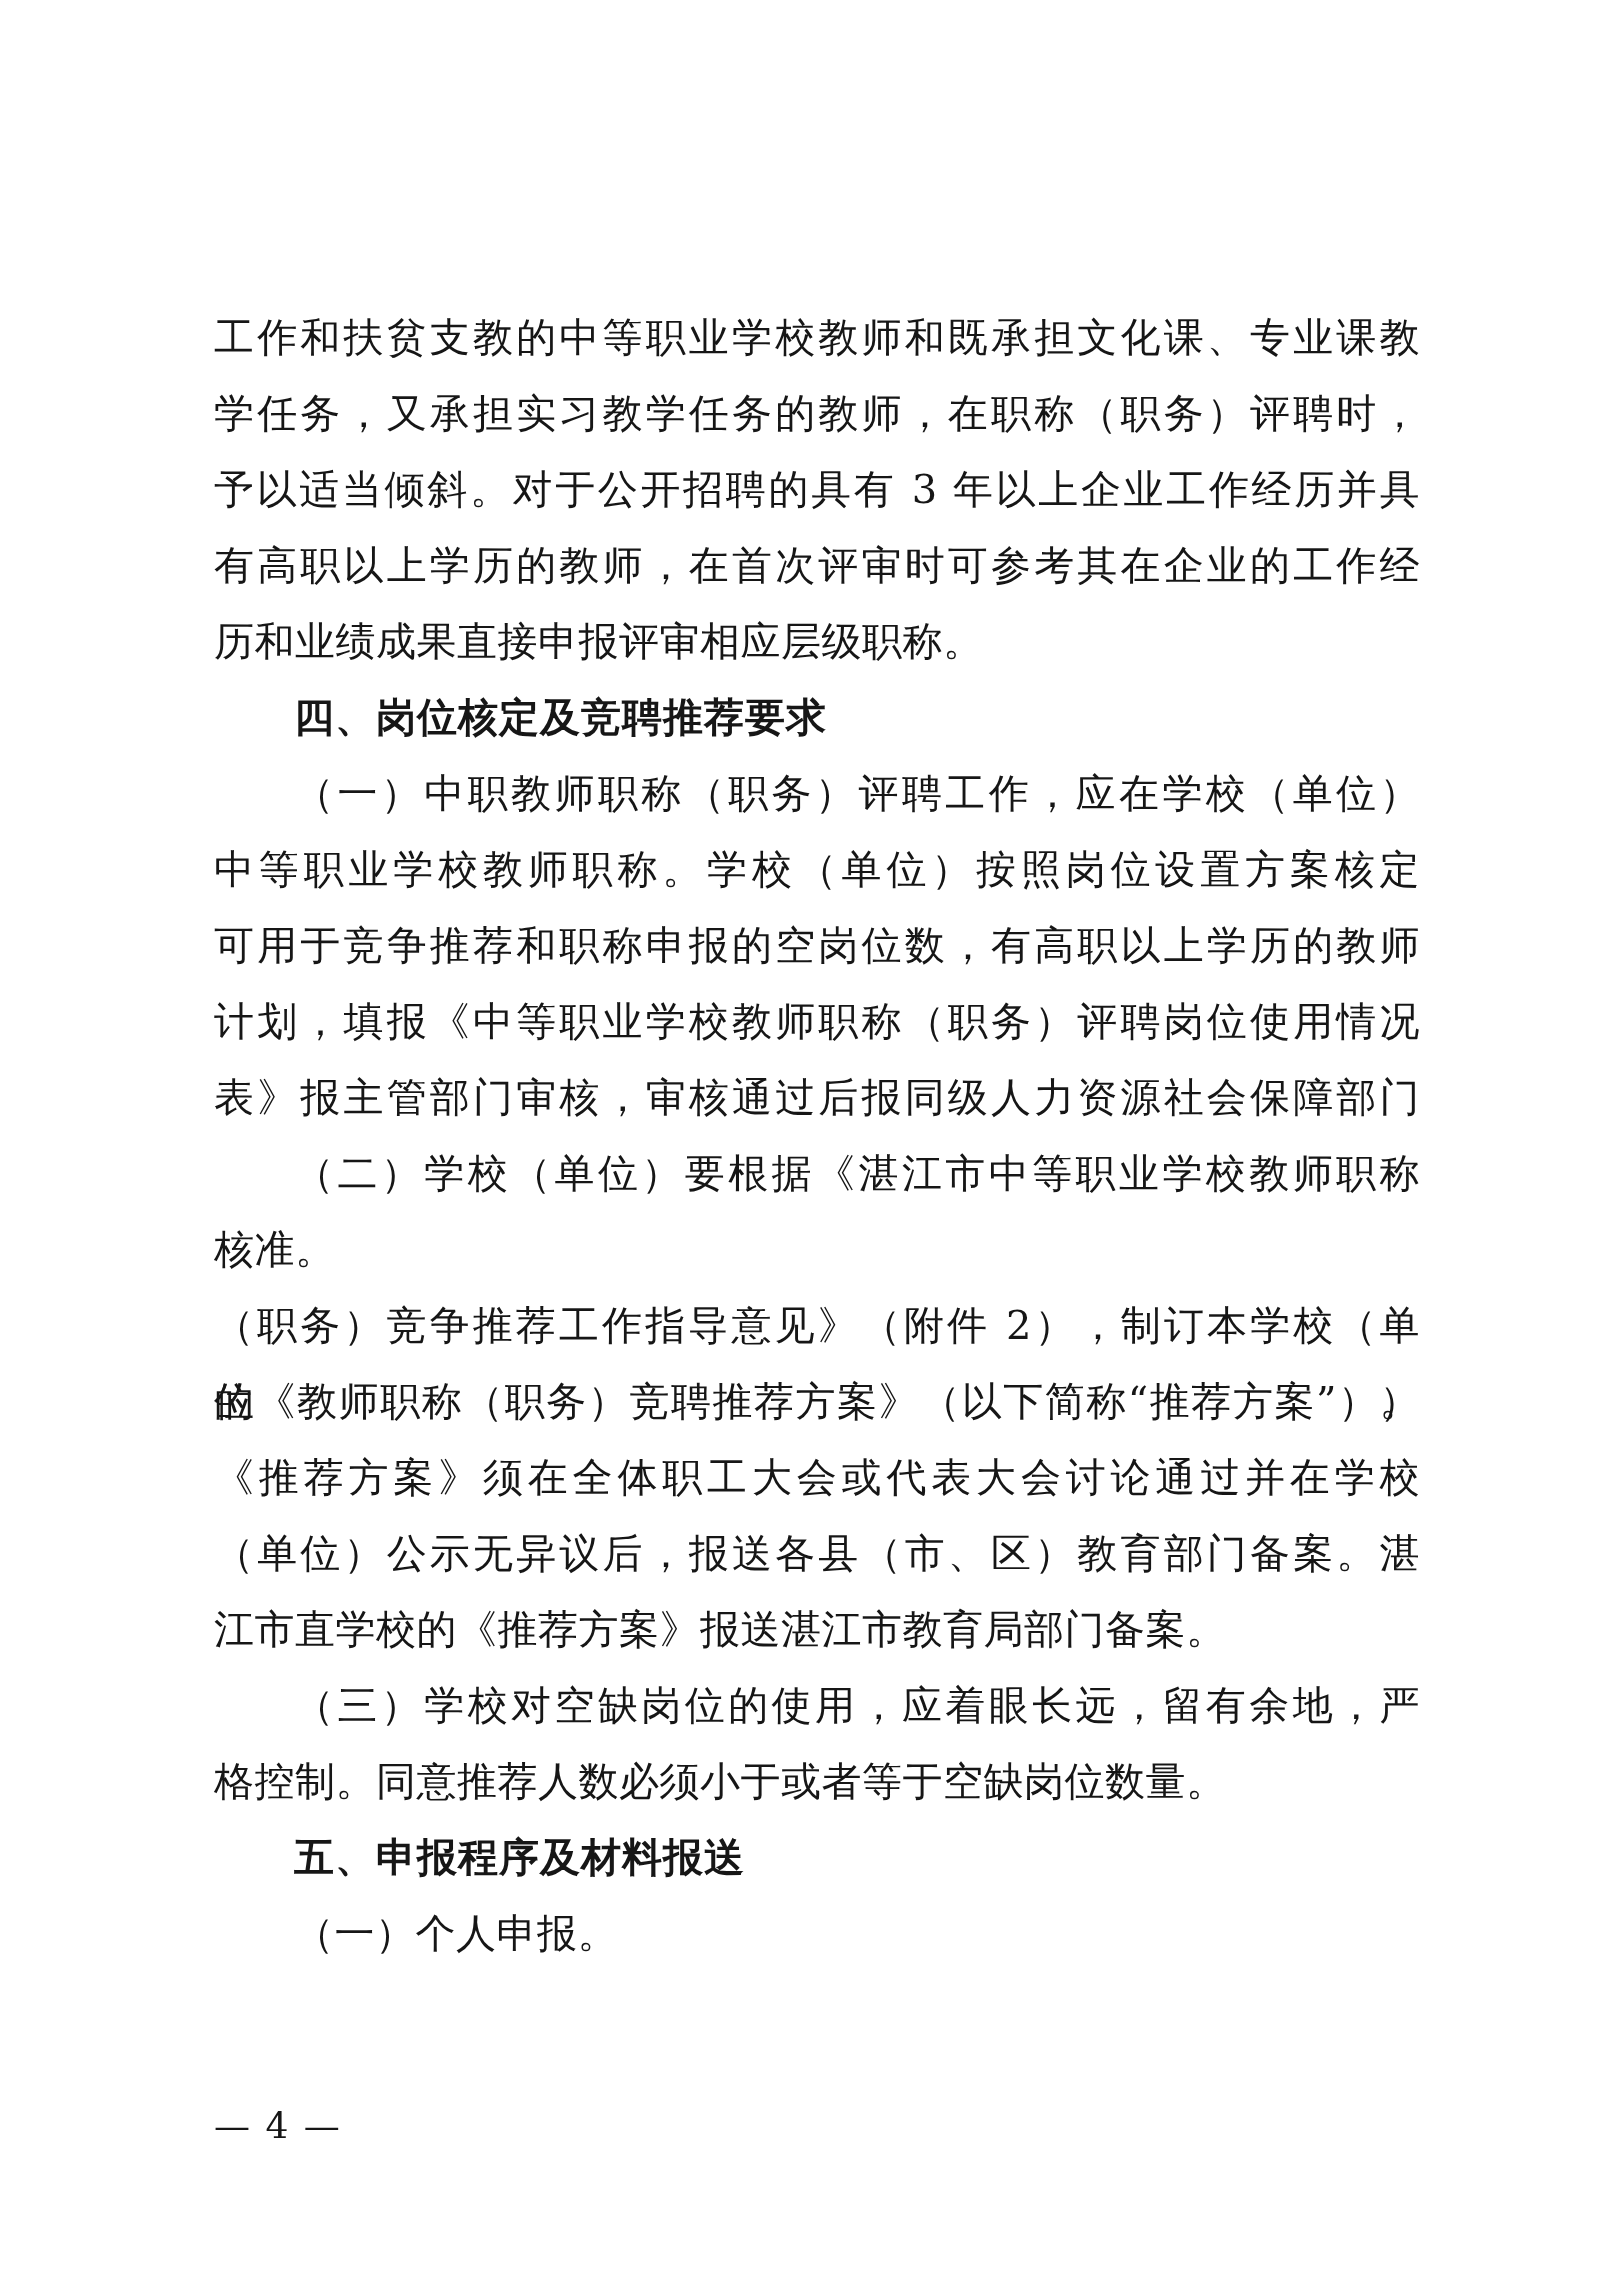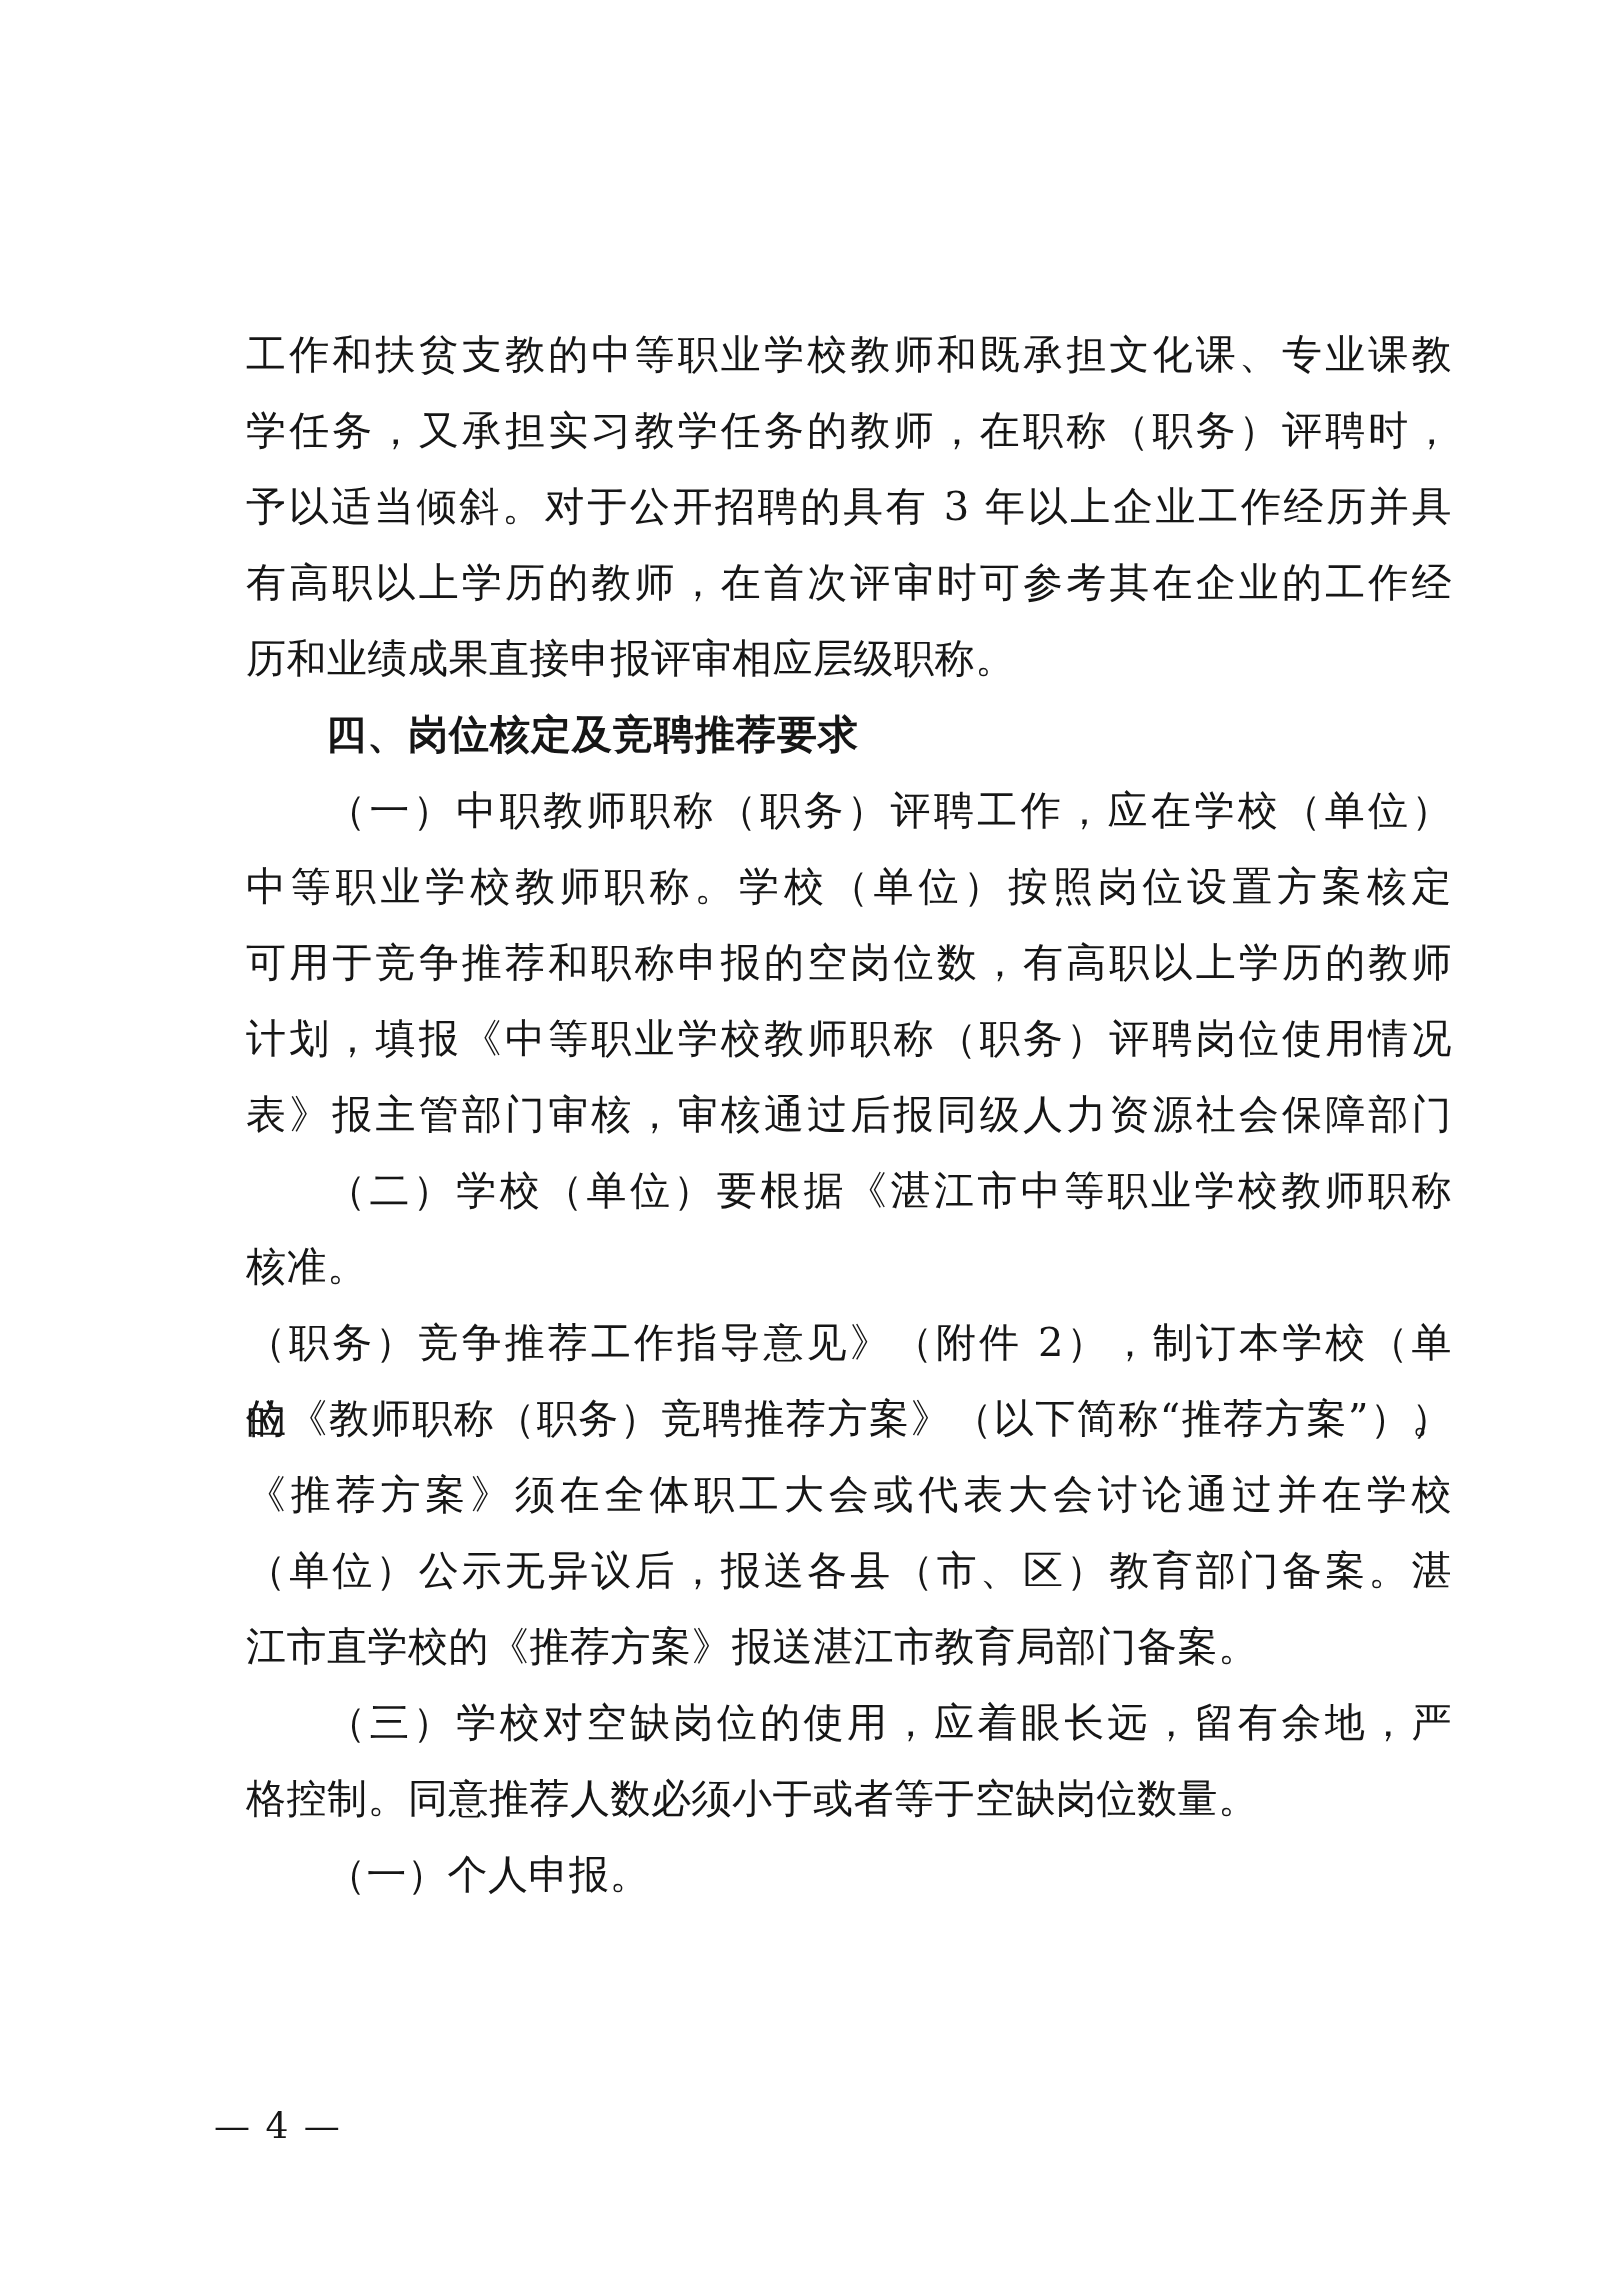--- a/index.html
+++ b/index.html
@@ -13,23 +13,22 @@
     height: 2293px;
     margin: 0 auto;
     background: #ffffff;
     overflow: hidden;
     color: #161616;
     font-family: "DejaVu Serif", "Liberation Serif", serif;
   }
   .text-block {
     position: absolute;
     left: 214px;
-    top: 316px;
+    top: 299px;
     width: 1206px;
-    margin-left: 32px;
   }
   .line {
     font-size: 40px;
     height: 76px;
     line-height: 76px;
     letter-spacing: 0.5px;
     text-align: justify;
     text-justify: inter-character;
     white-space: normal;
     overflow: visible;
@@ -75,19 +74,20 @@
     <div class="line fill">表》报主管部门审核，审核通过后报同级人力资源社会保障部门</div>
     <div class="line fill indent">（二）学校（单位）要根据《湛江市中等职业学校教师职称</div>
     <div class="line">核准。</div>
     <div class="line fill">（职务）竞争推荐工作指导意见》（附件 2），制订本学校（单位）</div>
     <div class="line fill">的《教师职称（职务）竞聘推荐方案》（以下简称“推荐方案”）。</div>
     <div class="line fill">《推荐方案》须在全体职工大会或代表大会讨论通过并在学校</div>
     <div class="line fill">（单位）公示无异议后，报送各县（市、区）教育部门备案。湛</div>
     <div class="line">江市直学校的《推荐方案》报送湛江市教育局部门备案。</div>
     <div class="line fill indent">（三）学校对空缺岗位的使用，应着眼长远，留有余地，严</div>
     <div class="line">格控制。同意推荐人数必须小于或者等于空缺岗位数量。</div>
+    <div class="line heading indent">五、申报程序及材料报送</div>
     <div class="line indent">（一）个人申报。</div>
   </div>
 
   <div class="footer">— 4 —</div>
 
 </div>
 
 
 </body></html>

